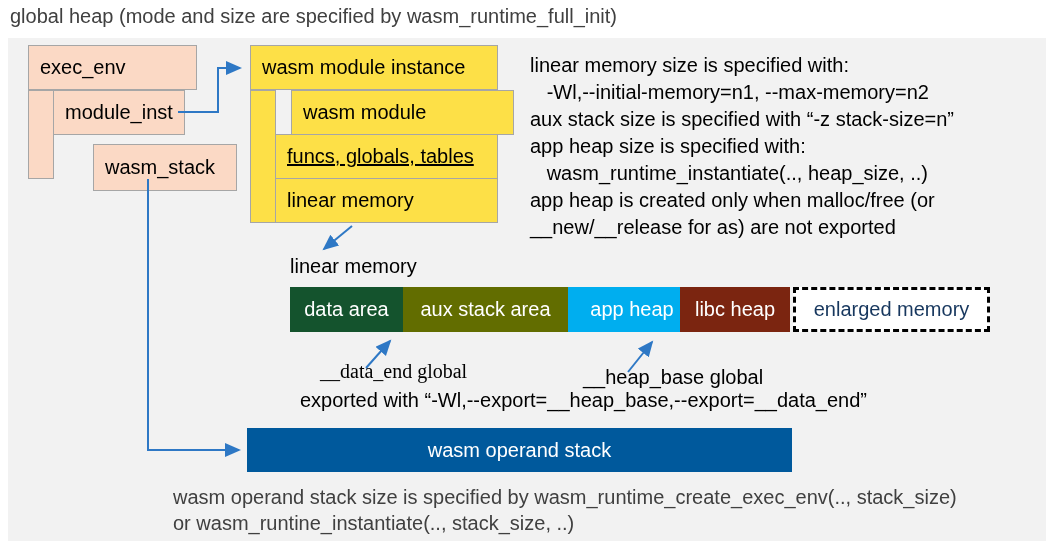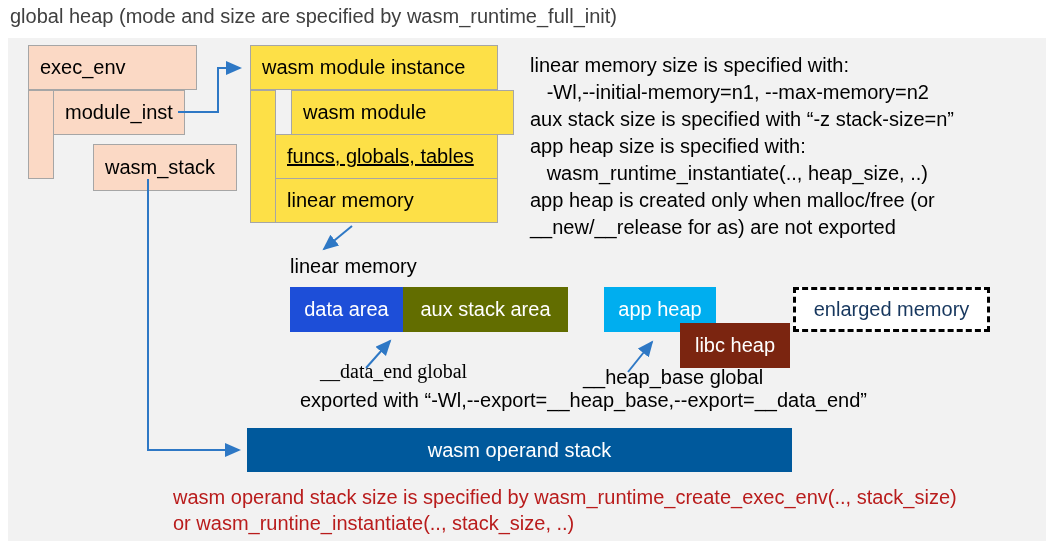--- a/index.html
+++ b/index.html
@@ -8,30 +8,30 @@
   .panel{position:absolute;left:8px;top:38px;width:1038px;height:503px;background:#F2F2F2;}
   .title{position:absolute;left:10px;top:5px;font-size:20px;color:#404040;white-space:pre;}
 
   .box{position:absolute;background:#FBD9C5;border:1px solid #A6A6A6;box-sizing:border-box;
        display:flex;align-items:center;padding-left:11px;font-size:20px;color:#000;}
   .cream{background:#fde047;}
   .spine{padding:0;}
 
   .seg{position:absolute;top:287px;height:45px;display:flex;align-items:center;justify-content:center;
        font-size:20px;color:#ffffff;box-sizing:border-box;}
-  .seg-data{left:290px;width:113px;background:#1d4ed8;}
+  .seg-data{left:290px;width:113px;background:#14532d;}
   .seg-aux{left:403px;width:165px;background:#626D00;}
-  .seg-app{left:568px;width:112px;background:#00AEEF;margin-left:36px;}
-  .seg-libc{left:680px;width:110px;background:#7B2510;margin-top:36px;}
+  .seg-app{left:568px;width:128px;background:#00AEEF;}
+  .seg-libc{left:680px;width:110px;background:#7B2510;}
   .seg-enlarged{left:793px;width:197px;background:#FFFFFF;border:3px dashed #000000;color:#17375E;}
 
   .label{position:absolute;font-size:20px;color:#000;white-space:pre;}
   .notes{position:absolute;left:530px;top:52px;font-size:20px;line-height:27px;color:#000;}
   .notes div{white-space:pre;}
-  .footer{position:absolute;left:173px;top:484px;font-size:20px;line-height:26px;color:#b91c1c;}
+  .footer{position:absolute;left:173px;top:484px;font-size:20px;line-height:26px;color:#404040;}
   .footer div{white-space:pre;}
 
   .opstack{position:absolute;left:247px;top:428px;width:545px;height:44px;background:#00599C;
            display:flex;align-items:center;justify-content:center;color:#fff;font-size:20px;}
 
   svg.connectors{position:absolute;left:0;top:0;pointer-events:none;}
 </style>
 </head>
 <body>
 

